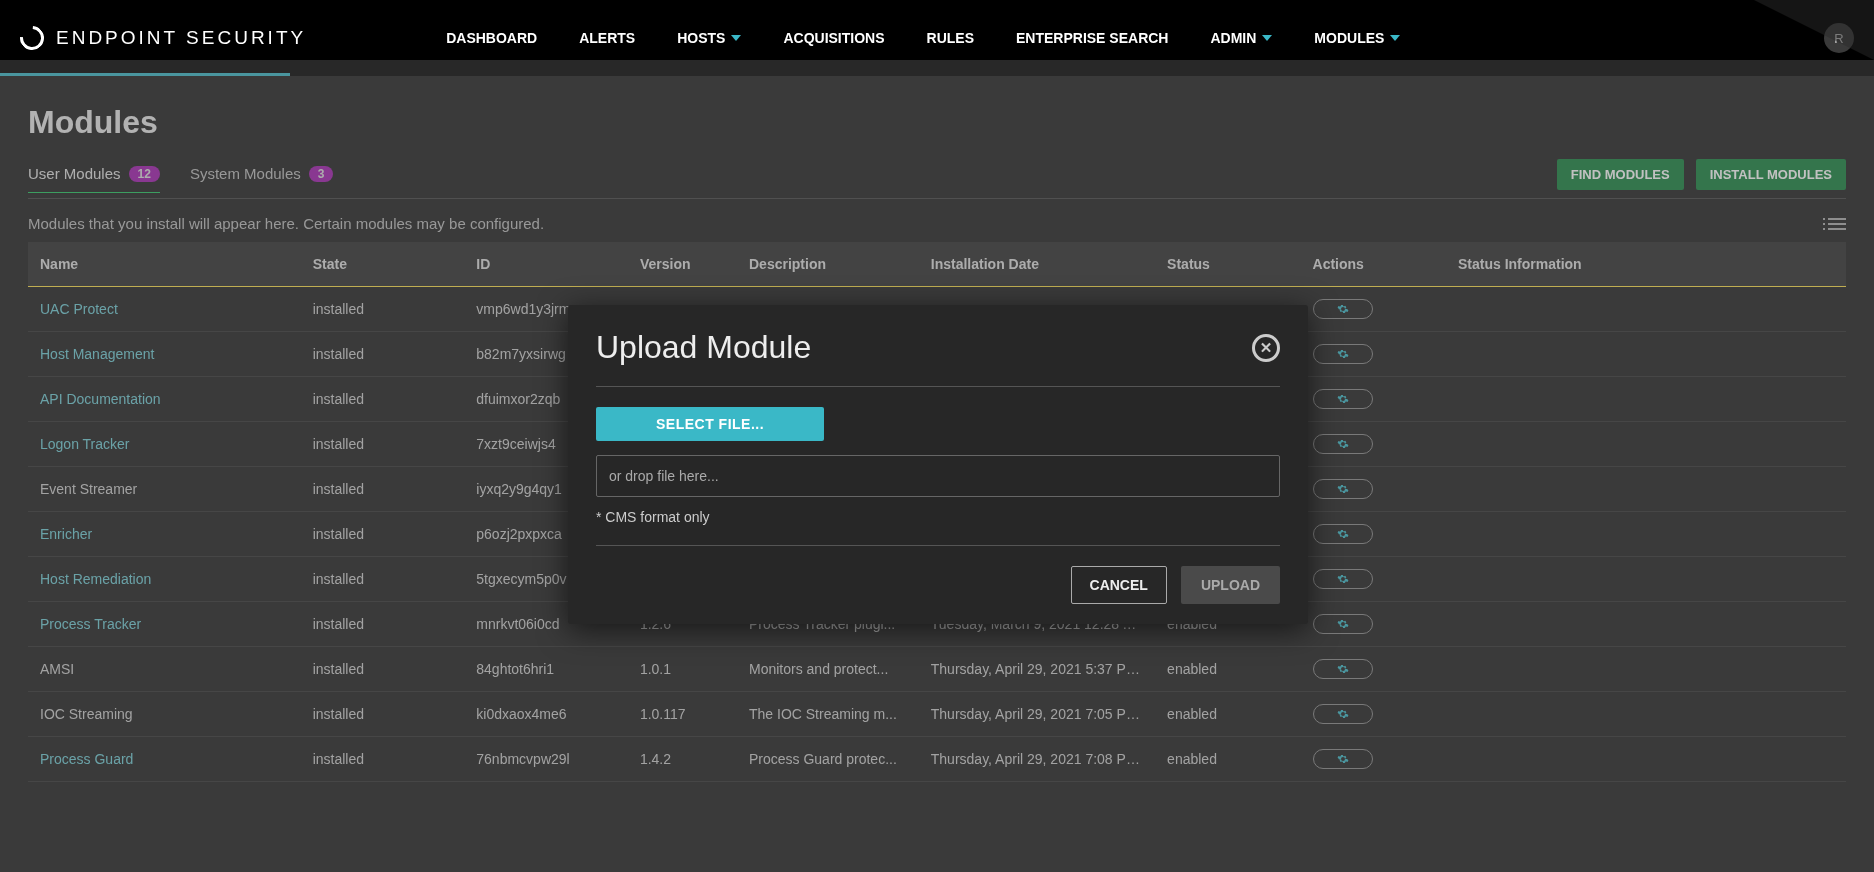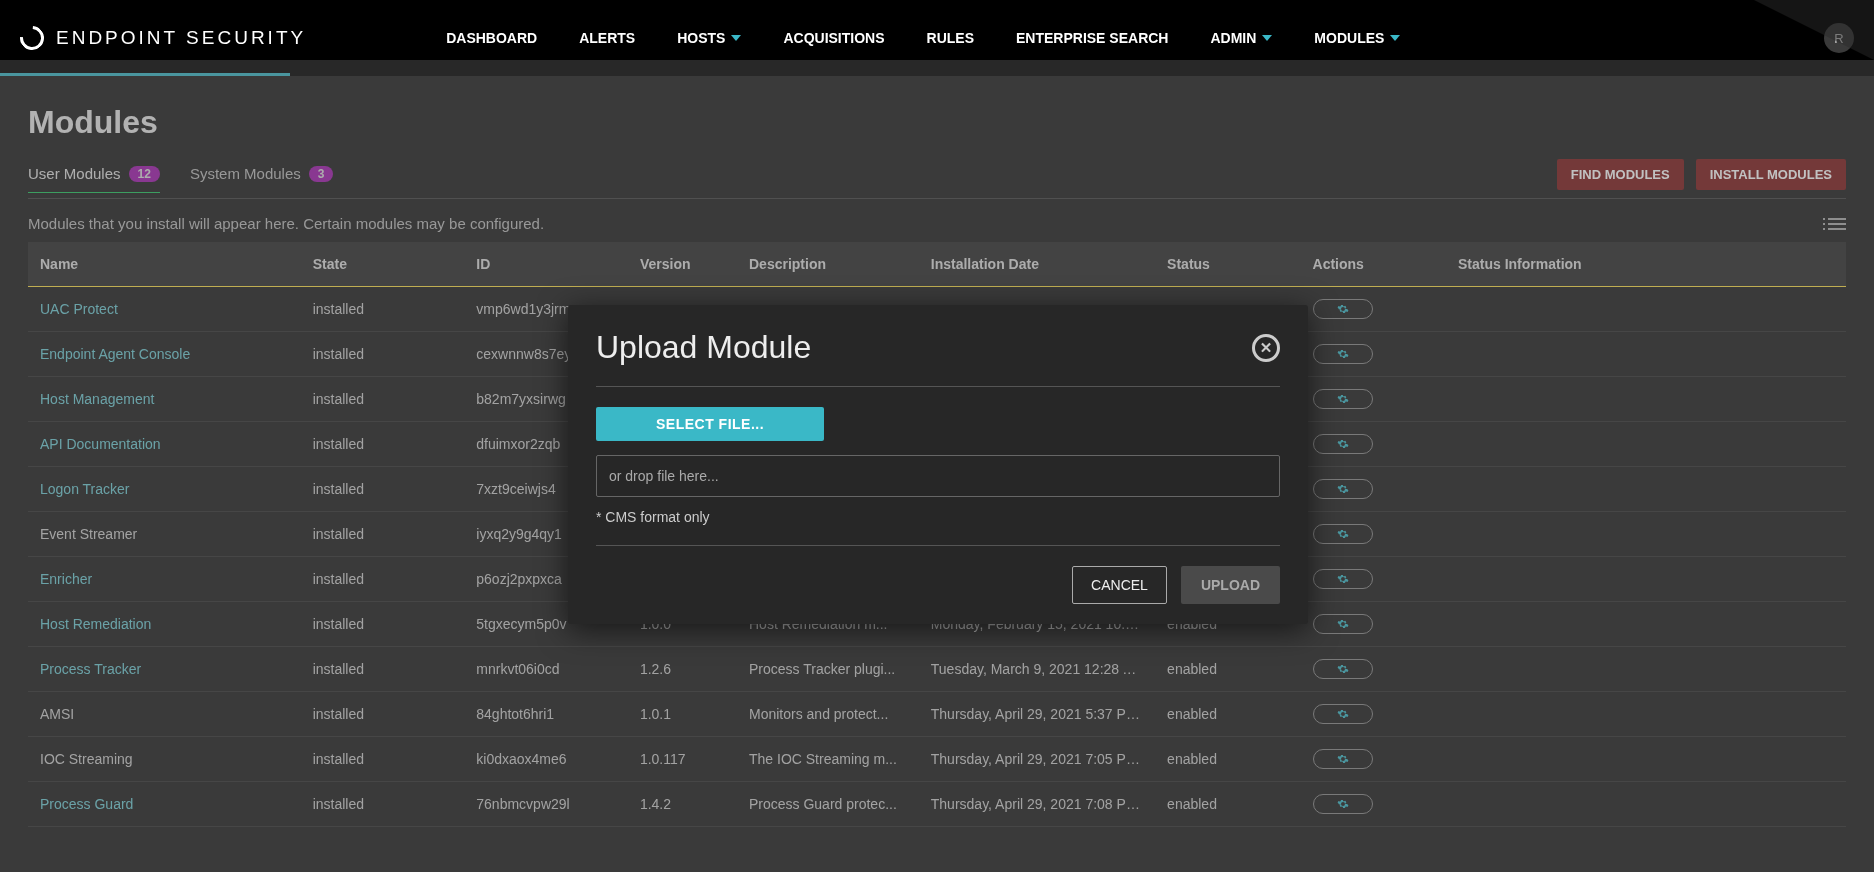--- a/index.html
+++ b/index.html
@@ -78,21 +78,21 @@
     border-bottom: 1px solid #22c55e; color: #e0e0e0; margin-bottom: -1px;
   }
   .badge {
     background: #a21caf; color: #ddd; border-radius: 10px;
     padding: 1px 9px; font-size: 12px; font-weight: 600;
   }
   .page-actions {
     margin-left: auto; display: flex; gap: 12px; padding-bottom: 8px;
   }
   .btn-primary {
-    background: #7f1d1d; color: #fff; border: none;
+    background: #15803d; color: #fff; border: none;
     padding: 8px 14px; font-size: 13px; font-weight: 700;
     border-radius: 2px; cursor: pointer;
   }
   .subhead {
     display: flex; align-items: center; padding: 16px 0 10px 0;
     font-size: 15px; color: #bbb;
   }
   .list-icon {
     margin-left: auto; display: flex; flex-direction: column; gap: 3px;
     cursor: pointer;
@@ -180,21 +180,21 @@
     background: transparent;
   }
   .hint {
     margin-top: 12px; font-size: 14px; color: #ccc;
   }
   .modal-actions {
     display: flex; gap: 14px; justify-content: flex-end; margin-top: 10px;
   }
   .btn-outline {
     background: transparent; color: #eee; border: 1px solid #aaa;
-    padding: 10px 18px; font-weight: 400; font-size: 14px;
+    padding: 10px 18px; font-weight: 700; font-size: 14px;
     border-radius: 2px; cursor: pointer;
   }
   .btn-disabled {
     background: #4a4a4a; color: #aaa; border: none;
     padding: 10px 20px; font-weight: 700; font-size: 14px;
     border-radius: 2px; cursor: not-allowed;
   }
 </style>
 </head>
 <body>
@@ -301,35 +301,20 @@
           <td></td>
           <td></td>
           <td><span class="gear-btn">
               <svg viewBox="0 0 24 24">
                 <path d="M12 8a4 4 0 100 8 4 4 0 000-8zm9 4a7 7 0 01-.1 1.2l2 1.6-2 3.4-2.4-1a7 7 0 01-2 .1l-.4 2.6h-4l-.4-2.6a7 7 0 01-2-.1l-2.4 1-2-3.4 2-1.6A7 7 0 013 12a7 7 0 01.1-1.2l-2-1.6 2-3.4 2.4 1a7 7 0 012-.1L7.9 4h4l.4 2.6a7 7 0 012 .1l2.4-1 2 3.4-2 1.6c.1.4.1.8.1 1.2z"></path>
               </svg>
             </span></td>
           <td></td>
         </tr>
         <tr>
-          <td>Endpoint Agent Console</td>
-          <td>installed</td>
-          <td>cexwnnw8s7ey</td>
-          <td></td>
-          <td></td>
-          <td></td>
-          <td></td>
-          <td><span class="gear-btn">
-              <svg viewBox="0 0 24 24">
-                <path d="M12 8a4 4 0 100 8 4 4 0 000-8zm9 4a7 7 0 01-.1 1.2l2 1.6-2 3.4-2.4-1a7 7 0 01-2 .1l-.4 2.6h-4l-.4-2.6a7 7 0 01-2-.1l-2.4 1-2-3.4 2-1.6A7 7 0 013 12a7 7 0 01.1-1.2l-2-1.6 2-3.4 2.4 1a7 7 0 012-.1L7.9 4h4l.4 2.6a7 7 0 012 .1l2.4-1 2 3.4-2 1.6c.1.4.1.8.1 1.2z"></path>
-              </svg>
-            </span></td>
-          <td></td>
-        </tr>
-        <tr>
           <td>Host Management</td>
           <td>installed</td>
           <td>b82m7yxsirwg</td>
           <td></td>
           <td></td>
           <td></td>
           <td></td>
           <td><span class="gear-btn">
               <svg viewBox="0 0 24 24">
                 <path d="M12 8a4 4 0 100 8 4 4 0 000-8zm9 4a7 7 0 01-.1 1.2l2 1.6-2 3.4-2.4-1a7 7 0 01-2 .1l-.4 2.6h-4l-.4-2.6a7 7 0 01-2-.1l-2.4 1-2-3.4 2-1.6A7 7 0 013 12a7 7 0 01.1-1.2l-2-1.6 2-3.4 2.4 1a7 7 0 012-.1L7.9 4h4l.4 2.6a7 7 0 012 .1l2.4-1 2 3.4-2 1.6c.1.4.1.8.1 1.2z"></path>

